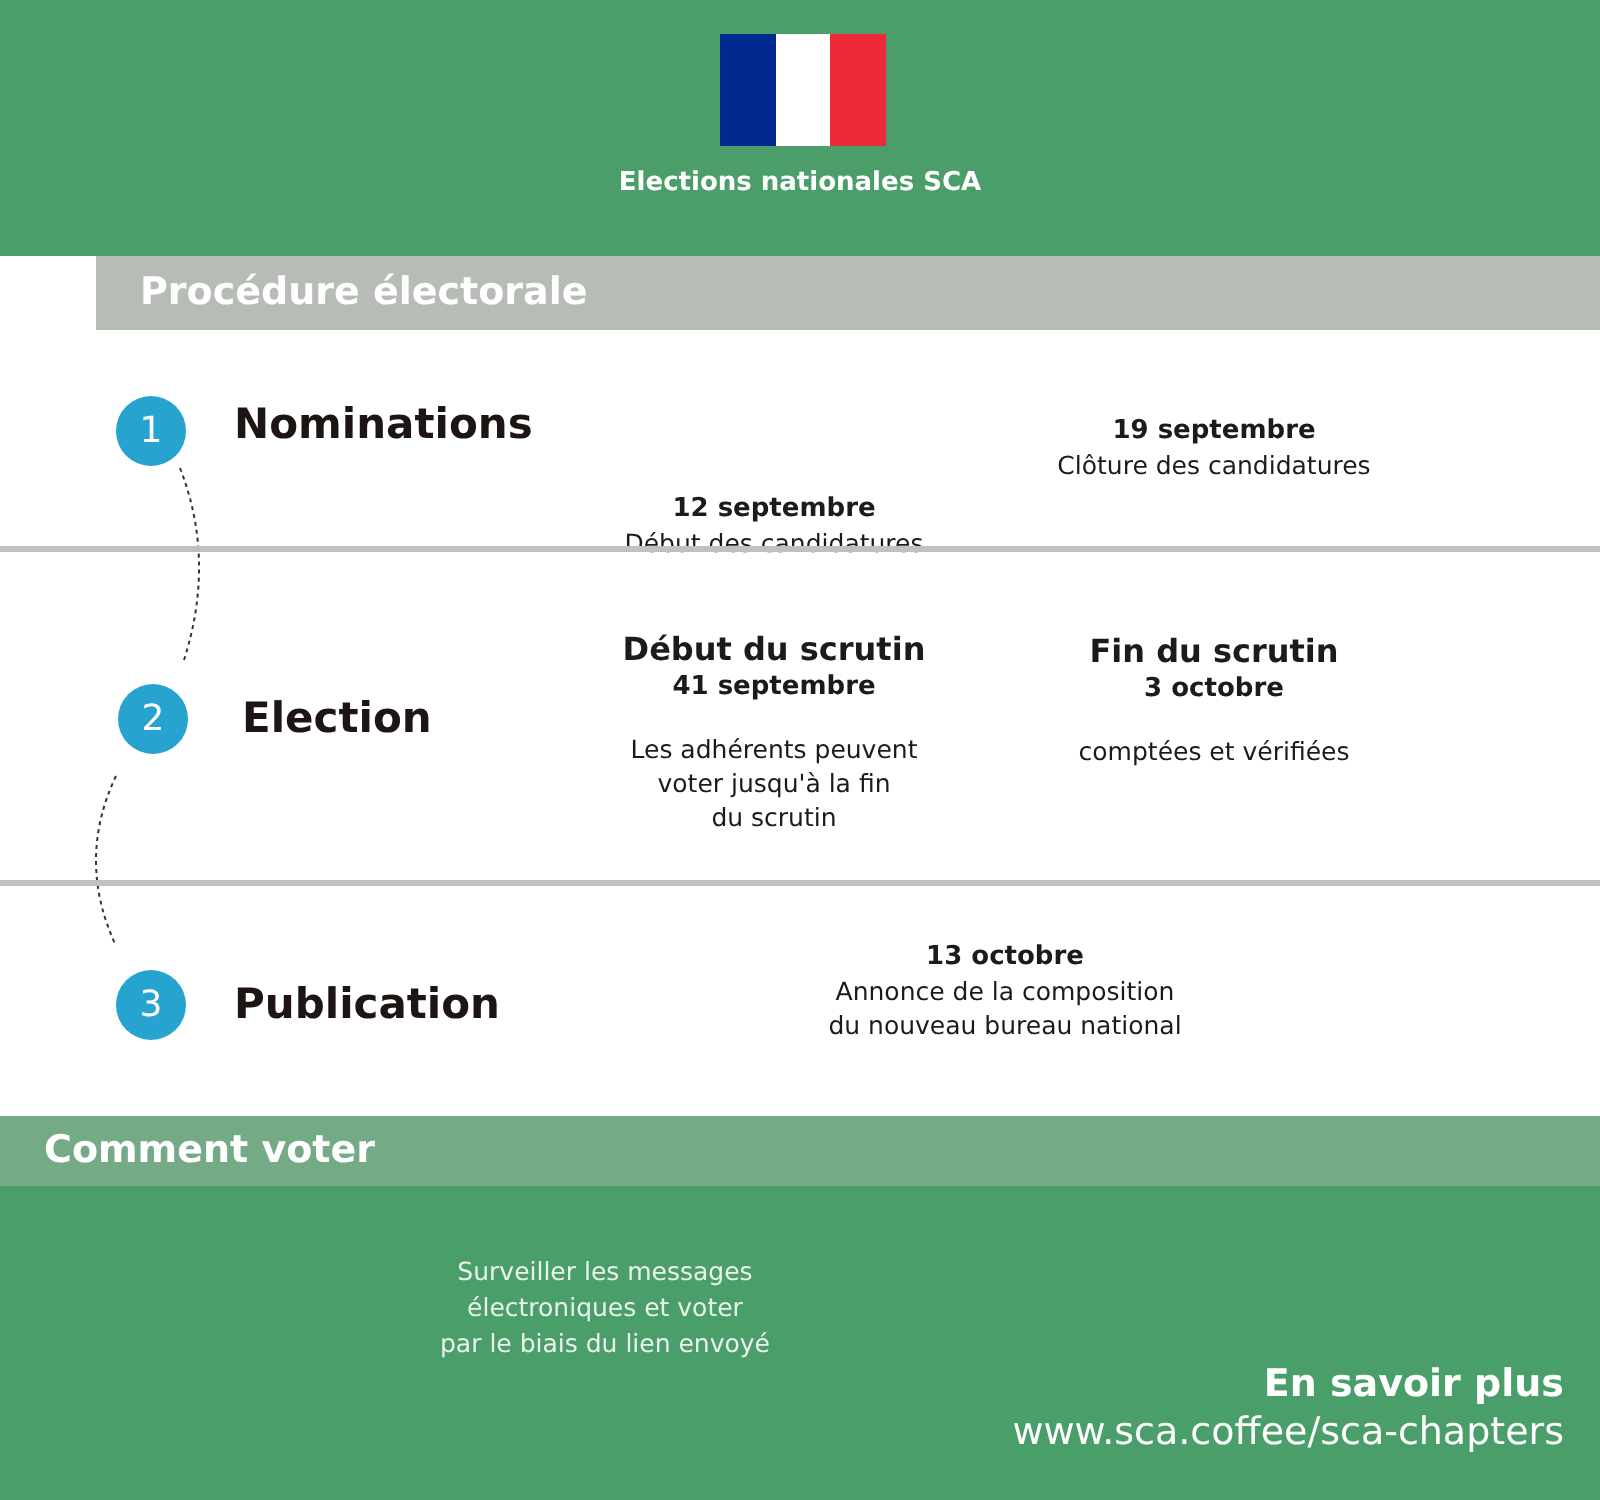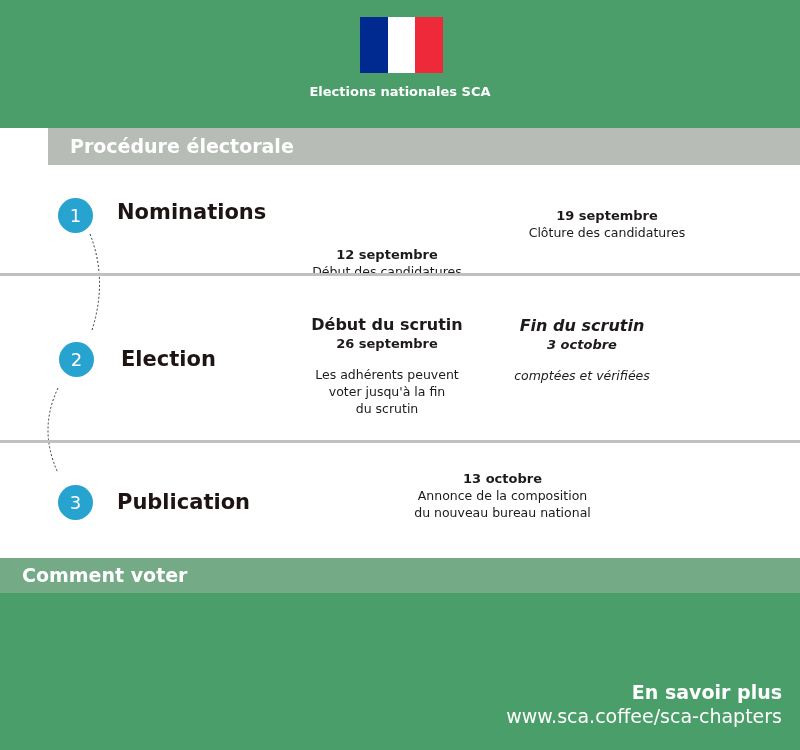--- a/index.html
+++ b/index.html
@@ -64,27 +64,27 @@
   </div>
 </div>
 
 <div class="divider" style="top:273px;"></div>
 
 <div>
   <div class="step-circle" style="left:59px; top:342px;">2</div>
   <div class="step-title" style="left:121px; top:347px;">Election</div>
   <div class="col" style="left:287px; top:315px; width:200px;">
     <div class="bigbold">Début du scrutin</div>
-    <div class="bold">26 septembre</div>
+    <div class="bold">41 septembre</div>
     <div style="height:14px"></div>
     <div class="normal">Les adhérents peuvent</div>
     <div class="normal">voter jusqu'à la fin</div>
     <div class="normal">du scrutin</div>
   </div>
-  <div class="col" style="left:472px; top:316px; width:220px;font-style:italic;">
+  <div class="col" style="left:497px; top:316px; width:220px;">
     <div class="bigbold">Fin du scrutin</div>
     <div class="bold">3 octobre</div>
     <div style="height:14px"></div>
     <div class="normal">comptées et vérifiées</div>
   </div>
 </div>
 
 <div class="divider" style="top:440px;"></div>
 
 <div>
@@ -93,15 +93,20 @@
   <div class="col" style="left:385px; top:470px; width:235px;">
     <div class="bold">13 octobre</div>
     <div class="normal">Annonce de la composition</div>
     <div class="normal">du nouveau bureau national</div>
   </div>
 </div>
 
 <div class="band band-green">Comment voter</div>
 
 <div class="bottom">
+  <div class="how" style="left:200px; top:34px; width:205px;">
+    <div>Surveiller les messages</div>
+    <div>électroniques et voter</div>
+    <div>par le biais du lien envoyé</div>
+  </div>
   <div class="more-title">En savoir plus</div>
   <div class="more-url">www.sca.coffee/sca-chapters</div>
 </div>
 
 </body></html>

